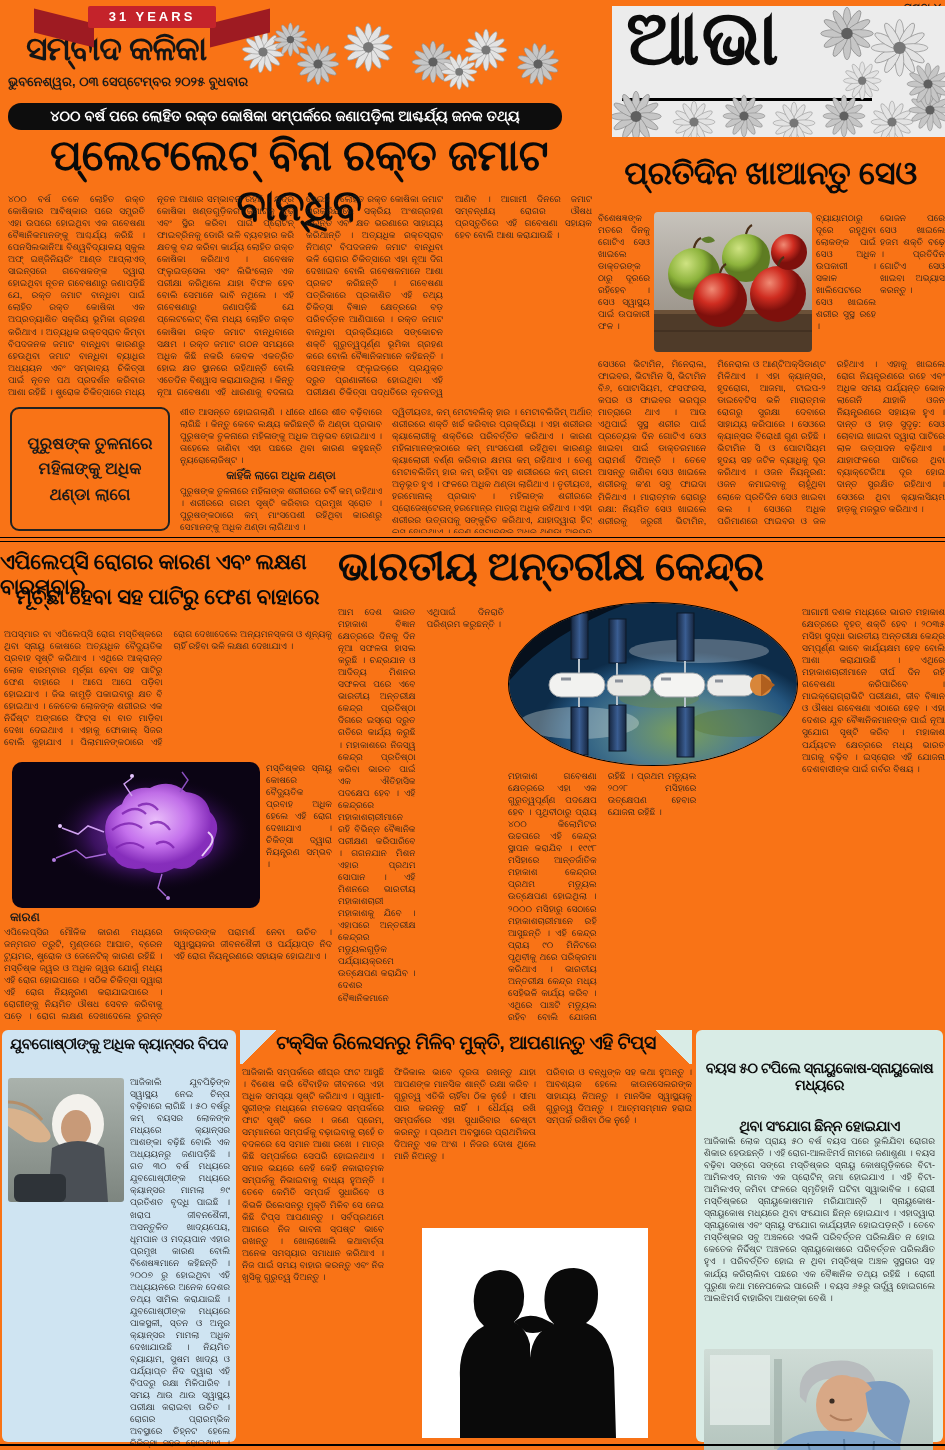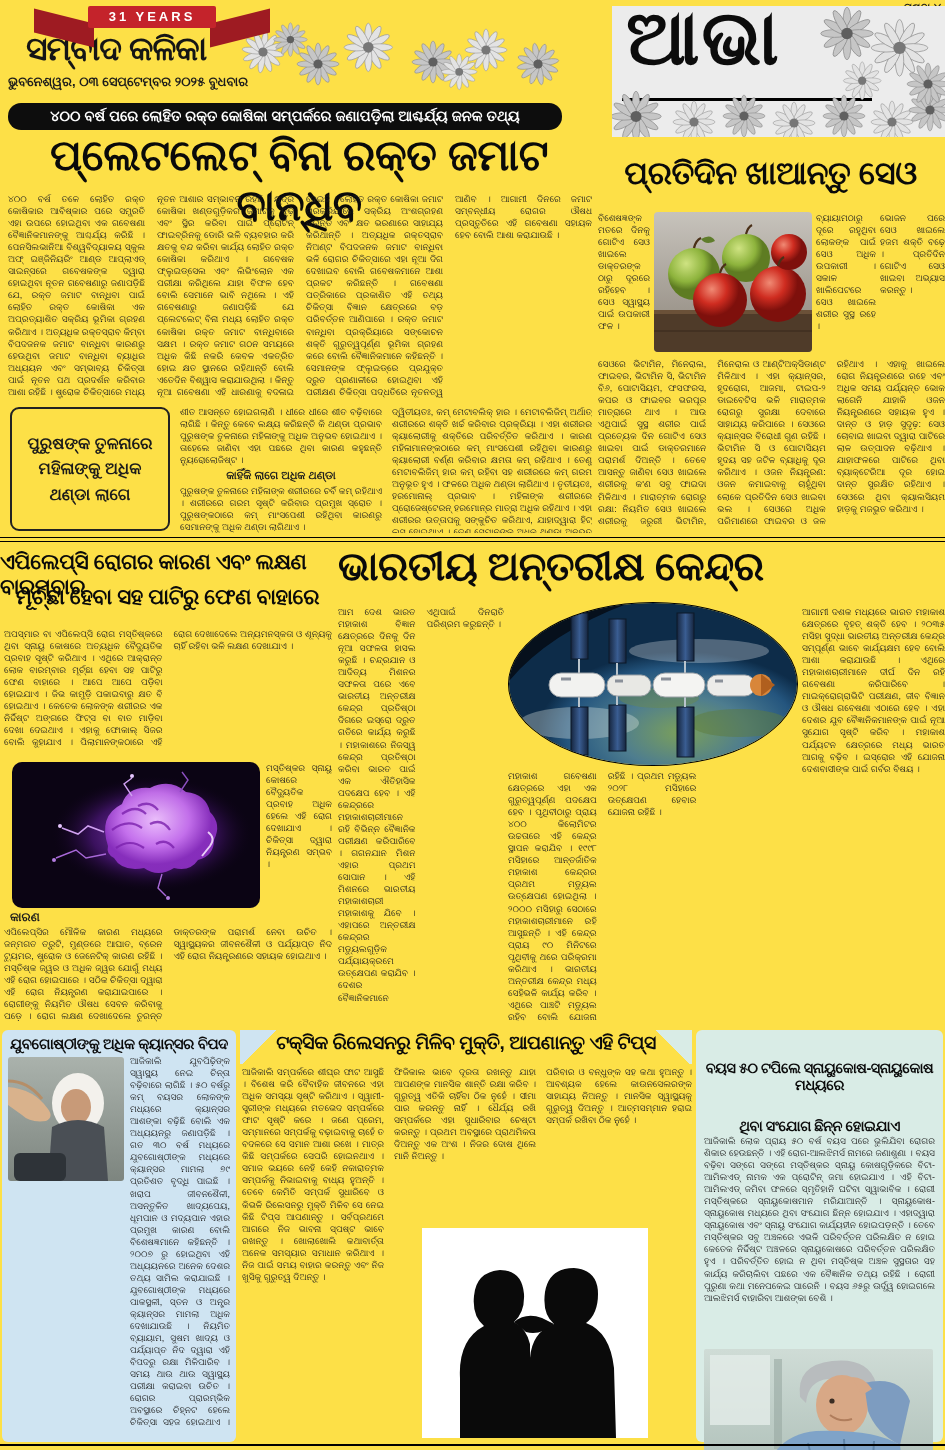--- a/index.html
+++ b/index.html
@@ -1,16 +1,16 @@
 <!DOCTYPE html>
 <html lang="or"><head>
 <meta charset="utf-8">
 <style>
   html,body{margin:0;padding:0;background:#fff;}
-  #page{position:relative;width:945px;height:1450px;background:#fde047;overflow:hidden;
+  #page{position:relative;width:945px;height:1450px;background:#f97316;overflow:hidden;
         font-family:"Liberation Sans","DejaVu Sans",sans-serif;color:#1b1b1b;}
   .abs{position:absolute;}
   .body-txt{font-size:9px;line-height:1.34;text-align:justify;overflow:hidden;color:#1e1e1e;}
   .cols2{column-count:2;column-gap:11px;column-fill:auto;}
   .cols3{column-count:3;column-gap:11px;column-fill:auto;}
   .cols4{column-count:4;column-gap:12px;column-fill:auto;}
   .headline{font-weight:800;color:#0a0a0a;letter-spacing:-0.5px;}
   
   #pagenum{right:4px;top:1px;font-size:11px;font-weight:700;}
   #ribbon-center{left:88px;top:6px;width:128px;height:22px;background:#c4232b;border-radius:2px;
@@ -53,21 +53,21 @@
   #epi-body{left:4px;top:926px;width:328px;height:99px;}
   
   #space-headline{left:338px;top:544px;width:607px;height:56px;font-size:40px;text-align:left;}
   #space-left{left:338px;top:606px;width:166px;height:420px;}
   #space-img{left:508px;top:602px;width:288px;height:162px;border-radius:50%;overflow:hidden;border:1px solid #000;}
   #space-center{left:508px;top:770px;width:288px;height:256px;}
   #space-right{left:802px;top:606px;width:143px;height:420px;}
   
   .card{border-radius:6px;}
   #cancer-card{left:2px;top:1030px;width:234px;height:412px;background:#cfe4f2;padding:5px 6px;box-sizing:border-box;}
-  #cancer-headline{font-size:15px;text-align:center;margin-bottom:2px;}
+  #cancer-headline{font-size:15px;text-align:center;margin-bottom:23px;}
   #consoling-img{float:left;width:116px;height:124px;margin:2px 6px 3px 0;border-radius:3px;overflow:hidden;}
   #cancer-body{height:372px;}
   #toxic-card{left:240px;top:1030px;width:452px;height:412px;}
   .corner-tri{width:40px;height:34px;top:0;}
   #tri-l{left:0;background:linear-gradient(135deg,#cfe4f2 50%,transparent 50%);}
   #tri-r{right:0;background:linear-gradient(225deg,#d9ece6 50%,transparent 50%);}
   #toxic-headline{left:0;top:2px;width:452px;font-size:19px;text-align:center;}
   #toxic-c1{left:2px;top:36px;width:142px;height:372px;}
   #toxic-c2{left:154px;top:36px;width:142px;height:158px;}
   #toxic-c3{left:306px;top:36px;width:146px;height:158px;}

